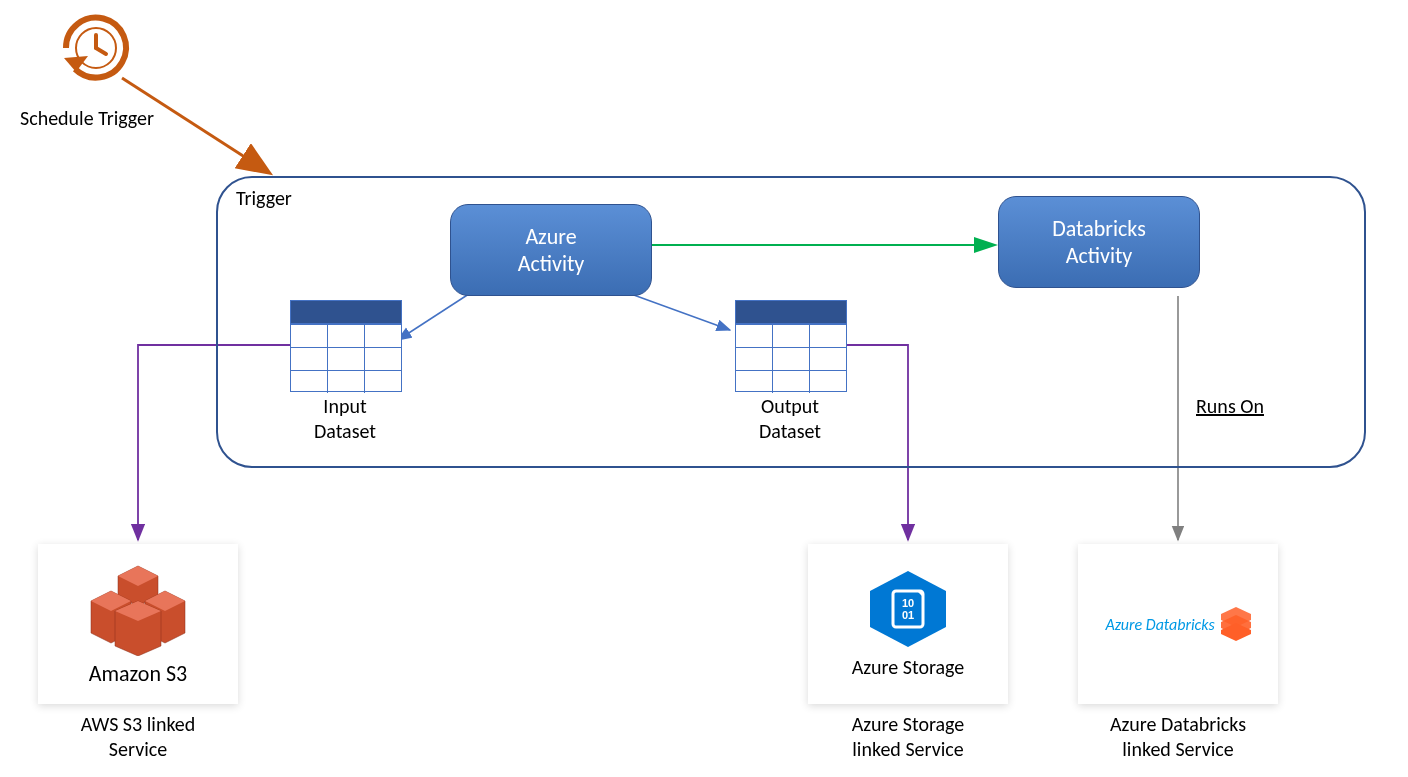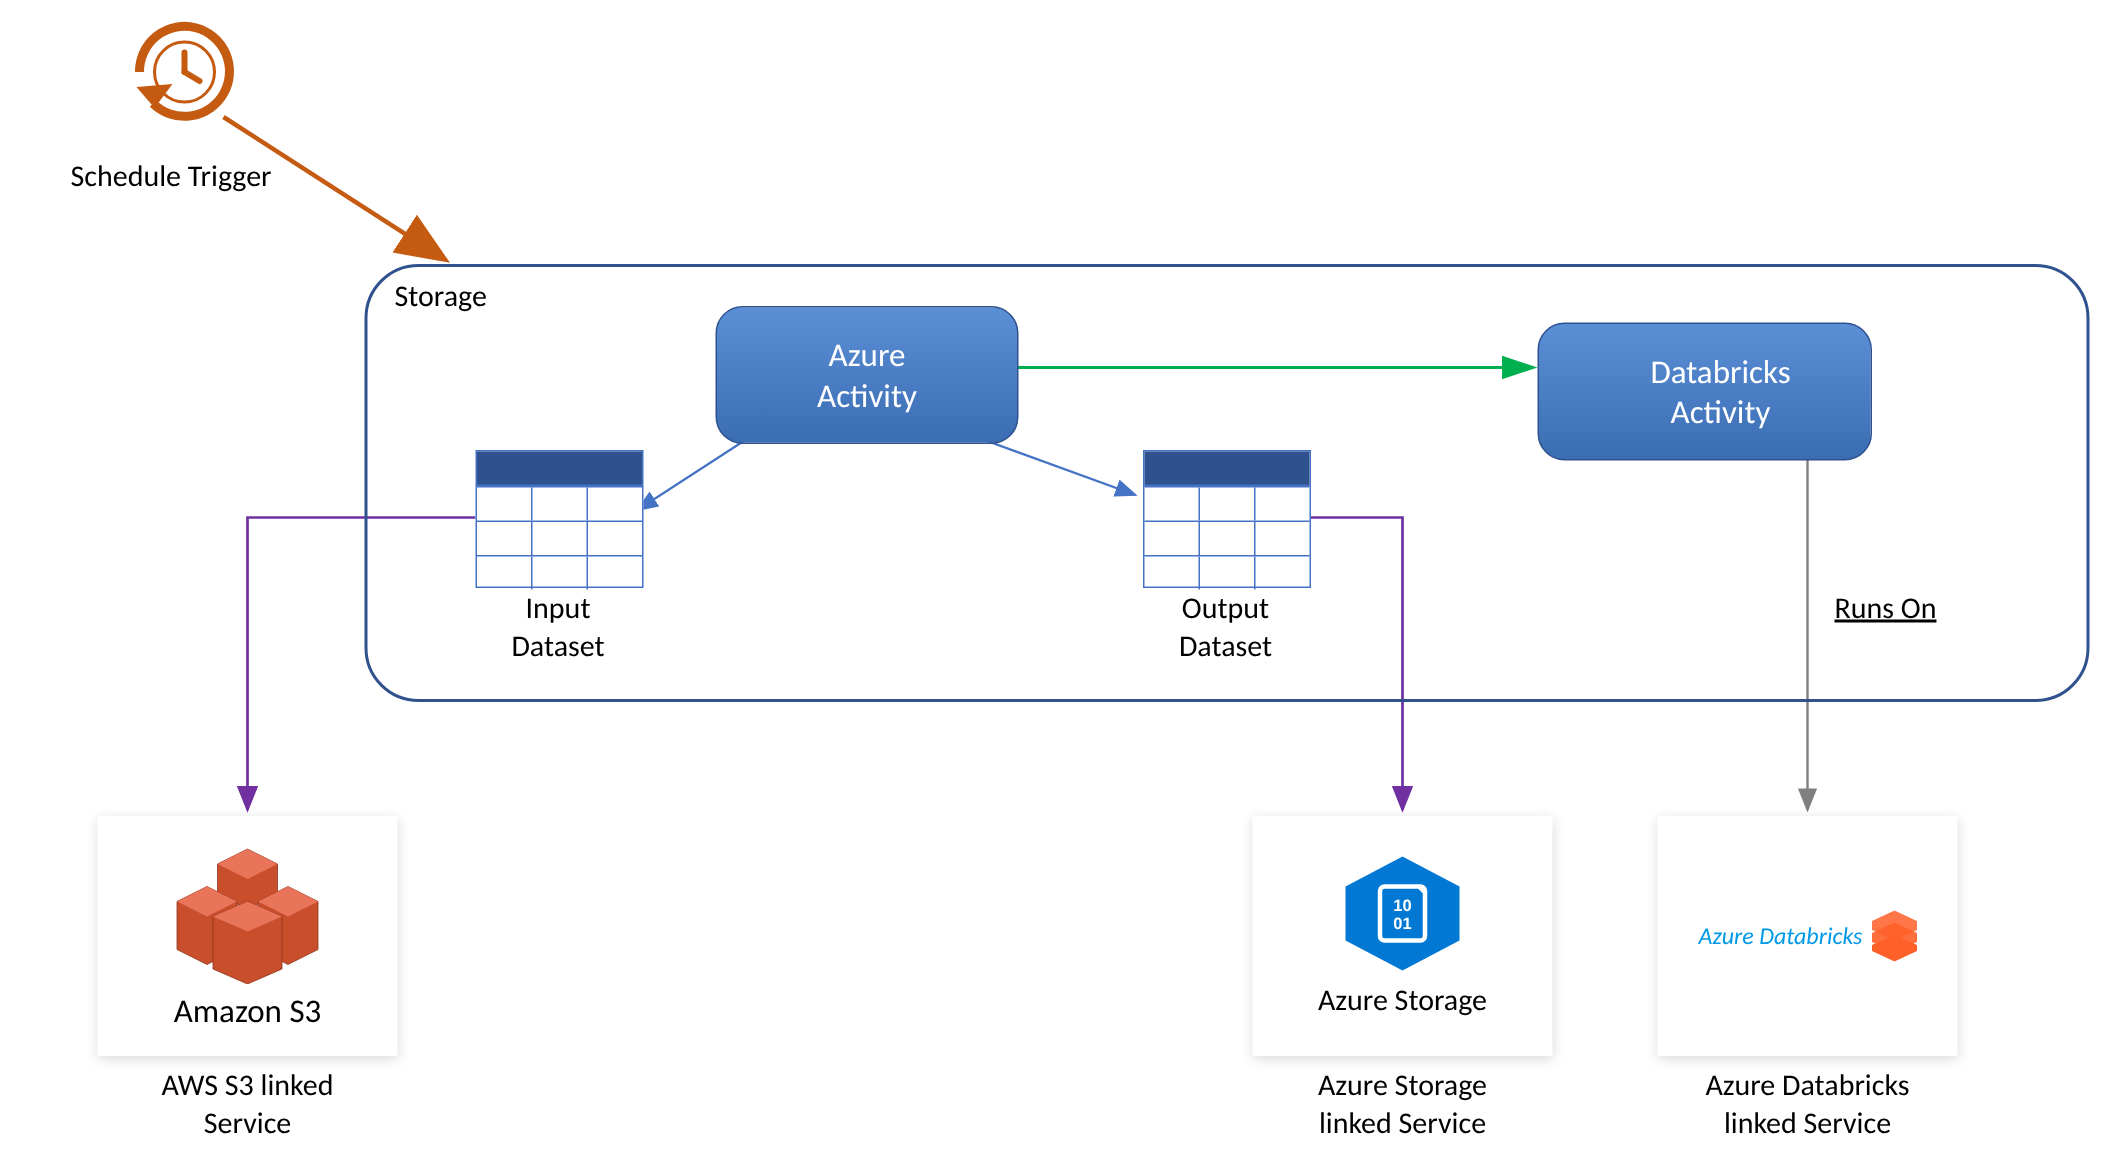--- a/index.html
+++ b/index.html
@@ -1,16 +1,16 @@
 <!DOCTYPE html>
 <html><head>
 <meta charset="utf-8">
 <style>
   html,body{margin:0;padding:0;width:1408px;height:777px;font-family:"Segoe UI",Calibri,Arial,sans-serif;background:#fff;color:#000;}
-  .stage{position:relative;width:1356px;height:777px;margin-left:27px;}
+  .stage{position:relative;width:1356px;height:777px;}
   .label{position:absolute;font-size:20px;line-height:1.25;text-align:center;}
   .pipeline-box{position:absolute;border:2px solid #2F528F;border-radius:36px;}
   .activity{position:absolute;width:200px;height:90px;border-radius:18px;color:#fff;font-size:22px;display:flex;align-items:center;justify-content:center;text-align:center;background:linear-gradient(#5B8FD6,#3B6DB3);border:1px solid #2F528F;}
   .dataset-grid{position:absolute;width:110px;height:90px;border:1px solid #4472C4;background:#fff;}
   .dataset-grid .header{height:22px;background:#2F528F;border-bottom:1px solid #4472C4;}
   .dataset-grid .row{height:22px;border-top:1px solid #4472C4;display:flex;}
   .dataset-grid .row div{flex:1;border-right:1px solid #4472C4;}
   .dataset-grid .row div:last-child{border-right:none;}
   .service-card{position:absolute;width:200px;height:160px;background:#fff;box-shadow:0 2px 8px rgba(0,0,0,.15);display:flex;flex-direction:column;align-items:center;justify-content:center;}
   svg.overlay{position:absolute;left:0;top:0;pointer-events:none;}
@@ -58,30 +58,30 @@
     <path d="M 290 345 L 138 345 L 138 540" fill="none" stroke="#7030A0" stroke-width="1.8" marker-end="url(#arrPurple)"></path>
 
     <path d="M 845 345 L 908 345 L 908 540" fill="none" stroke="#7030A0" stroke-width="1.8" marker-end="url(#arrPurple)"></path>
 
     <line x1="1178" y1="296" x2="1178" y2="540" stroke="#808080" stroke-width="1.6" marker-end="url(#arrGrey)"></line>
   </svg>
 
   <div class="label" style="left:20px;top:106px;text-align:left;">Schedule Trigger</div>
 
   <div class="pipeline-box" style="left:216px;top:176px;width:1146px;height:288px;"></div>
-  <div class="label" style="left:236px;top:186px;text-align:left;">Storage</div>
+  <div class="label" style="left:236px;top:186px;text-align:left;">Trigger</div>
 
   <div class="activity" style="left:450px;top:204px;">
     <div>
       <span>Azure</span><br>
       <span>Activity</span>
     </div>
   </div>
 
-  <div class="activity" style="left:998px;top:215px;padding-left:21px;">
+  <div class="activity" style="left:998px;top:196px;">
     <div>
       <span>Databricks</span><br>
       <span>Activity</span>
     </div>
   </div>
 
   <div class="dataset-grid" style="left:290px;top:300px;">
     <div class="header"></div>
     <div class="row">
         <div></div>

